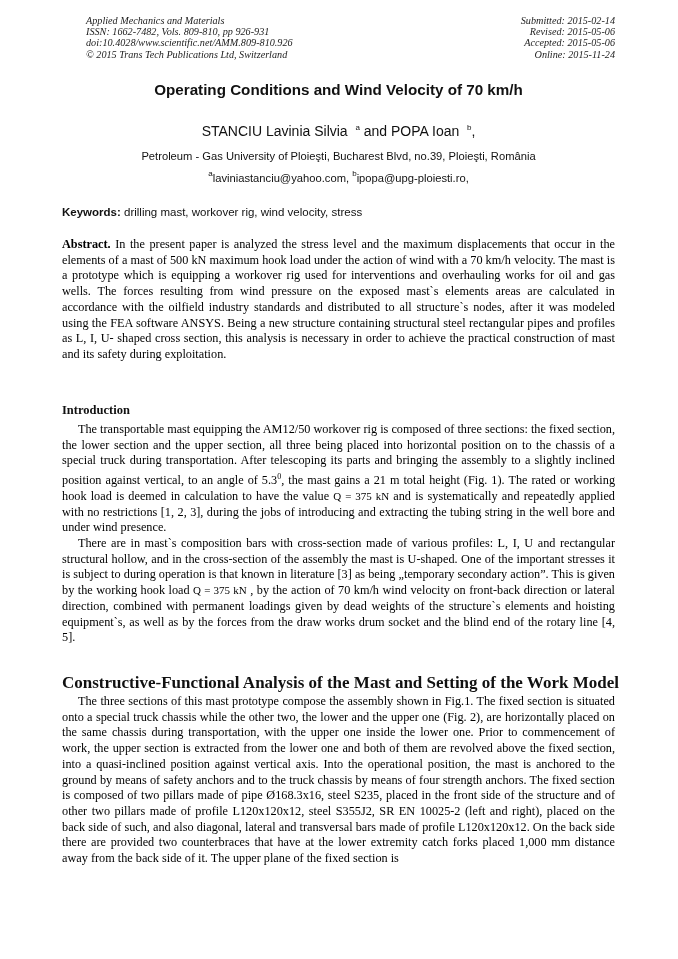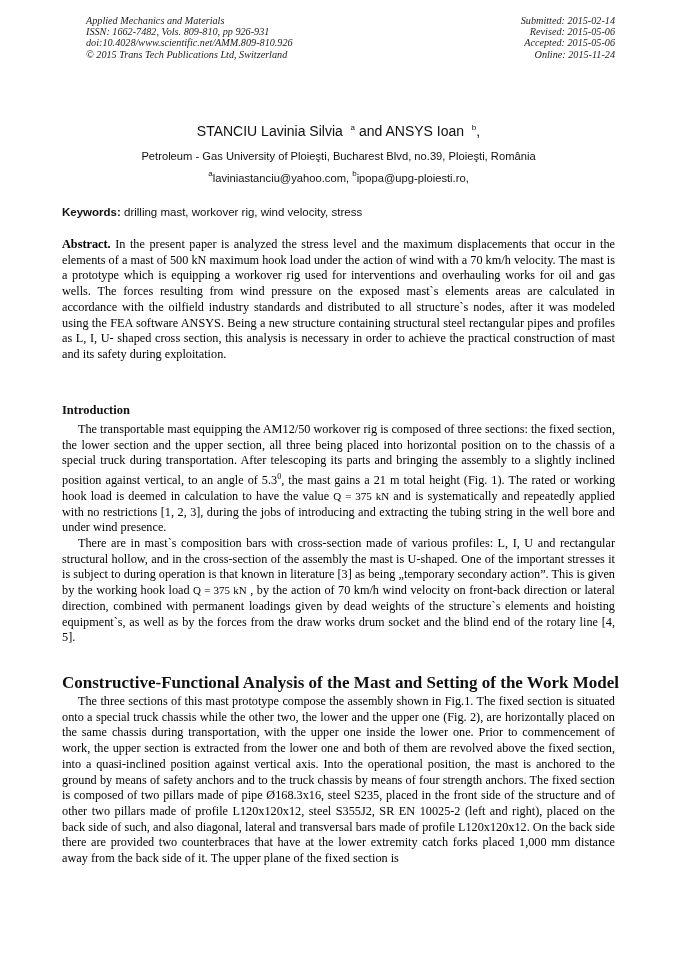--- a/index.html
+++ b/index.html
@@ -36,27 +36,28 @@
 </div>
 
 <div class="hdr hdr-right">
   <div>Submitted: 2015-02-14</div>
   <div>Revised: 2015-05-06</div>
   <div>Accepted: 2015-05-06</div>
   <div>Online: 2015-11-24</div>
 </div>
 
 <div class="title">
+  <div>Operating Conditions and Wind Velocity of 70 km/h</div>
 </div>
 
 <div class="authors">
   <span>STANCIU Lavinia Silvia</span>
   &nbsp;<sup>a</sup>
   <span>and</span>
-  <span>ANSYS Ioan</span>
+  <span>POPA Ioan</span>
   &nbsp;<sup>b</sup><span>,</span>
 </div>
 
 <div class="affil">Petroleum - Gas University of Ploieşti, Bucharest Blvd, no.39, Ploieşti, România</div>
 
 <div class="emails">
   <sup>a</sup><span>laviniastanciu@yahoo.com,</span>
   <sup>b</sup><span>ipopa@upg-ploiesti.ro,</span>
 </div>
 

